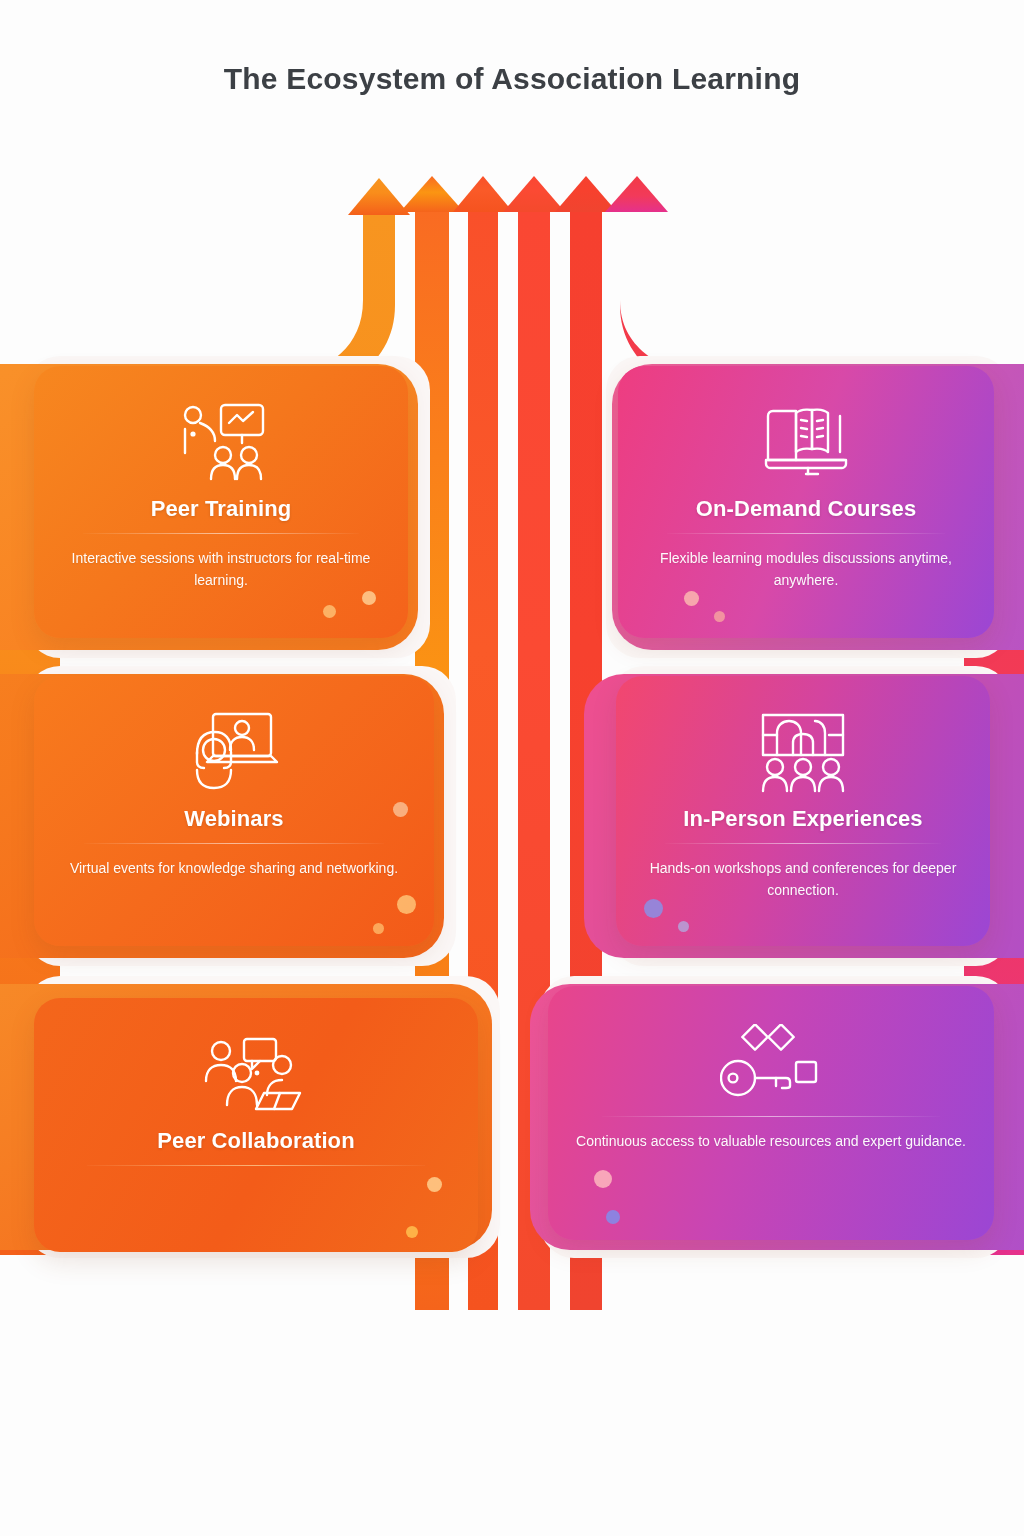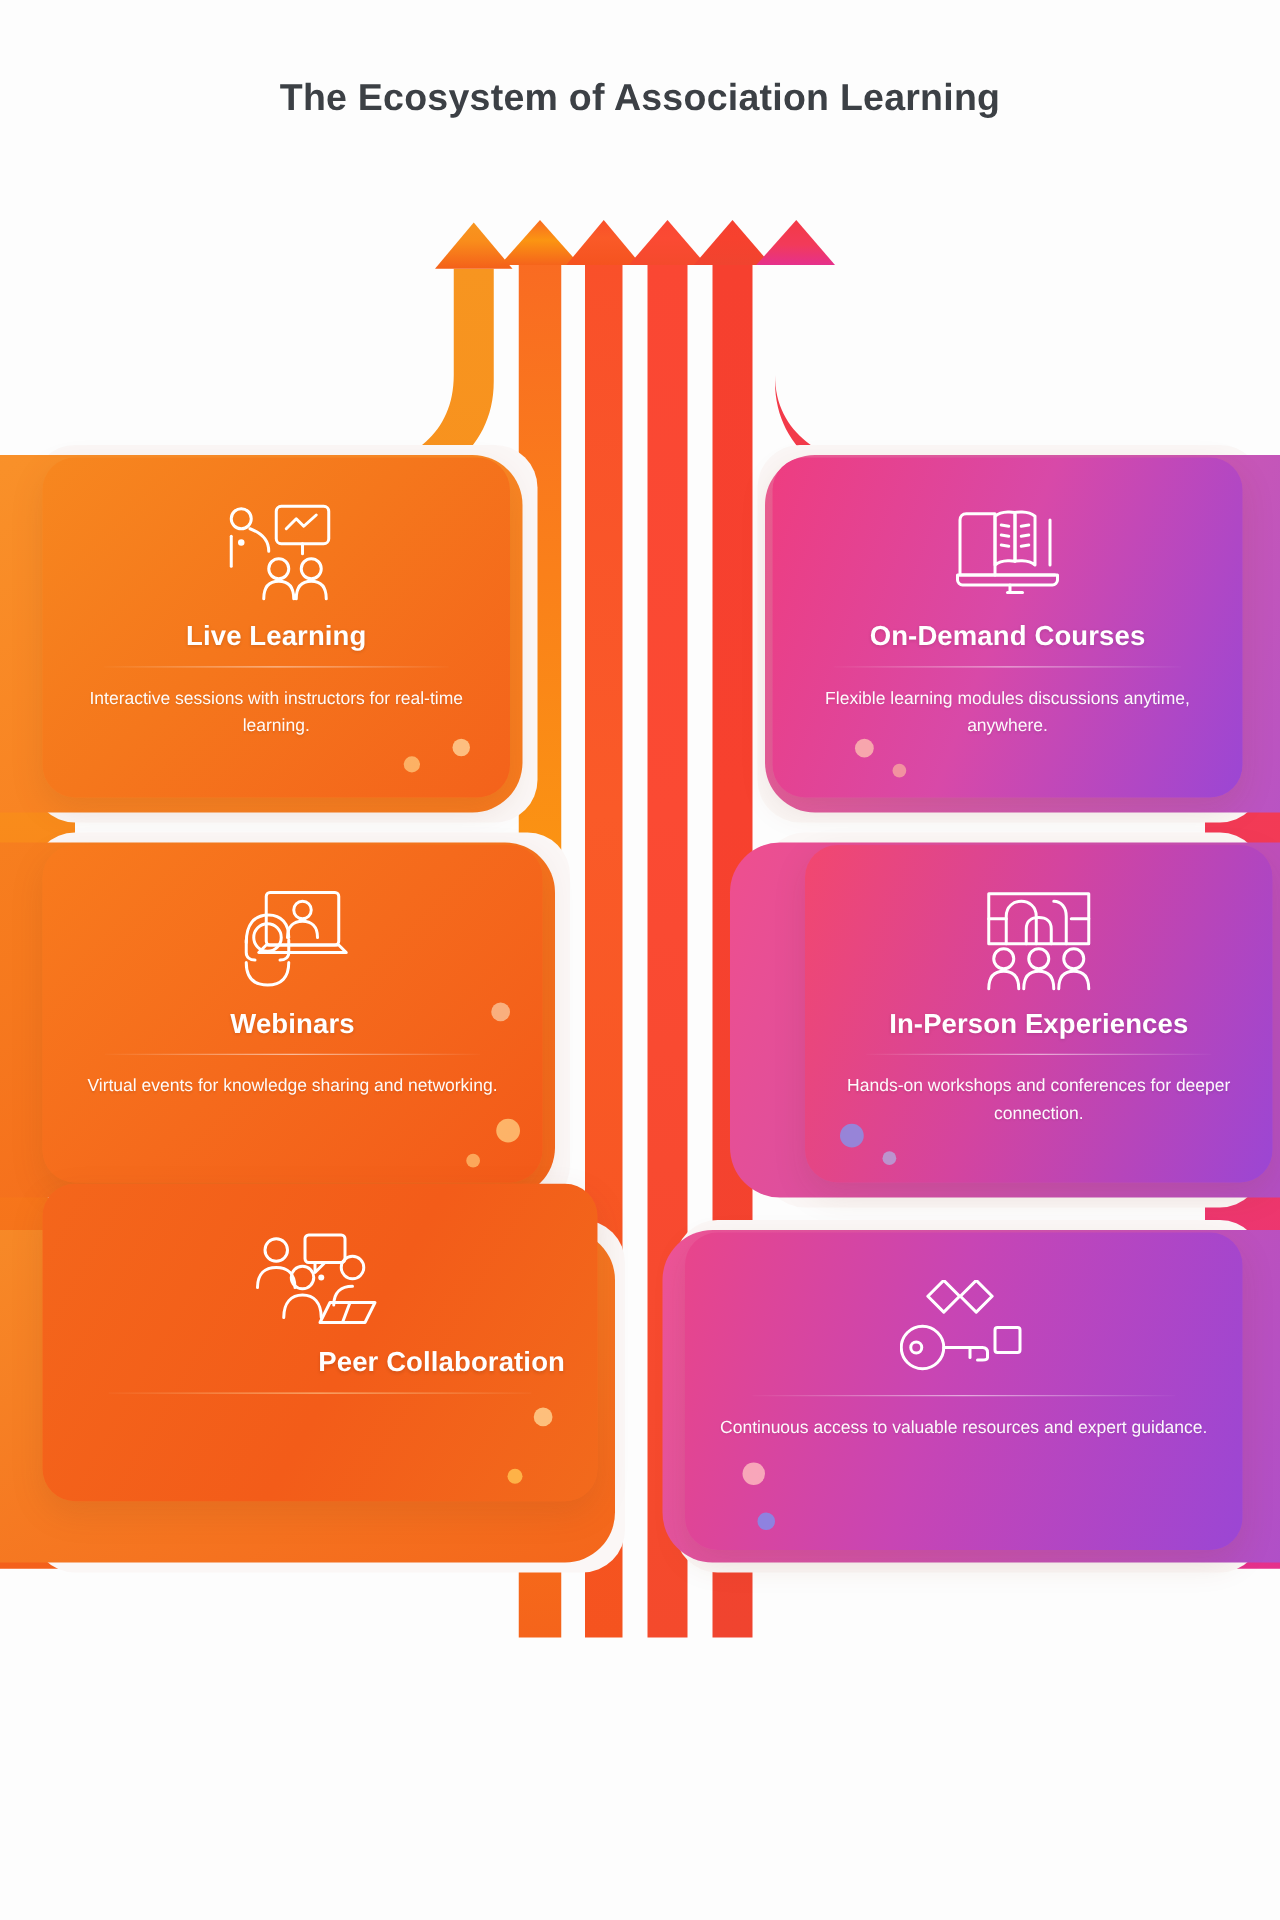--- a/index.html
+++ b/index.html
@@ -197,21 +197,21 @@
         <circle cx="20" cy="31" r="2.6" fill="#ffffff" stroke="none"></circle>
         <rect x="48" y="2" width="42" height="30" rx="4"></rect>
         <path d="M56 20 L64 12 L70 18 L80 9"></path>
         <path d="M69 32 L69 40"></path>
         <circle cx="50" cy="52" r="8"></circle>
         <path d="M38 76 C38 66 43 62 50 62 C57 62 62 66 62 76"></path>
         <circle cx="76" cy="52" r="8"></circle>
         <path d="M64 76 C64 66 69 62 76 62 C83 62 88 66 88 76"></path>
       </svg>
     </div>
-    <div class="card-title">Live Learning</div>
+    <div class="card-title">Peer Training</div>
     <div class="card-rule"></div>
     <div class="card-desc">Interactive sessions with instructors for real-time learning.</div>
     <span class="dot" style="right:72px; bottom:20px; width:13px; height:13px; background:#ffc97e; opacity:.75;"></span>
     <span class="dot" style="right:32px; bottom:33px; width:14px; height:14px; background:#ffd49a; opacity:.8;"></span>
   </div>
 
   <div class="halo" style="left:606px; top:356px; width:404px; height:302px;"></div>
   <div class="ribbon rib-r1" style="left:612px; top:364px; width:478px; height:286px; border-radius:40px 0 0 40px;"></div>
 
   <div class="card grad-r1" style="left:618px; top:366px; width:376px; height:272px;">
@@ -261,21 +261,21 @@
     <div class="card-rule"></div>
     <div class="card-desc">Virtual events for knowledge sharing and networking.</div>
     <span class="dot" style="right:26px; top:126px; width:15px; height:15px; background:#fbc9a0; opacity:.75;"></span>
     <span class="dot" style="right:18px; bottom:32px; width:19px; height:19px; background:#ffc97c; opacity:.8;"></span>
     <span class="dot" style="right:50px; bottom:12px; width:11px; height:11px; background:#ffc070; opacity:.75;"></span>
   </div>
 
   <div class="halo" style="left:610px; top:666px; width:400px; height:300px;"></div>
   <div class="ribbon rib-r2" style="left:584px; top:674px; width:510px; height:284px; border-radius:40px 0 0 40px;"></div>
 
-  <div class="card grad-r2" style="left:644px; top:676px; width:374px; height:270px;">
+  <div class="card grad-r2" style="left:616px; top:676px; width:374px; height:270px;">
     <div class="icon-wrap">
       <svg width="96" height="82" viewBox="0 0 96 82" fill="none" stroke="#ffffff" stroke-width="2.4" stroke-linecap="round" stroke-linejoin="round">
         <rect x="8" y="4" width="80" height="40"></rect>
         <path d="M8 24 L22 24"></path>
         <path d="M74 24 L88 24"></path>
         <path d="M22 44 L22 22 C22 14 28 10 34 10 C40 10 46 14 46 22 L46 44"></path>
         <path d="M38 44 L38 32 C38 26 42 23 48 23 C54 23 58 26 58 32 L58 44"></path>
         <path d="M70 44 L70 22 C70 15 66 10 60 10"></path>
         <circle cx="20" cy="56" r="8"></circle>
         <path d="M8 80 C8 70 13 66 20 66 C27 66 32 70 32 80"></path>
@@ -288,21 +288,21 @@
     <div class="card-title">In-Person Experiences</div>
     <div class="card-rule"></div>
     <div class="card-desc">Hands-on workshops and conferences for deeper connection.</div>
     <span class="dot" style="left:28px; bottom:28px; width:19px; height:19px; background:#8f8be0; opacity:.9;"></span>
     <span class="dot" style="left:62px; bottom:14px; width:11px; height:11px; background:#b3a7dd; opacity:.8;"></span>
   </div>
 
   <div class="halo" style="left:26px; top:976px; width:474px; height:282px;"></div>
   <div class="ribbon rib-l3" style="left:-60px; top:984px; width:552px; height:266px; border-radius:0 40px 40px 0;"></div>
 
-  <div class="card grad-l3" style="left:34px; top:947px; width:444px; height:254px;text-align:right;">
+  <div class="card grad-l3" style="left:34px; top:998px; width:444px; height:254px;">
     <div class="icon-wrap">
       <svg width="104" height="74" viewBox="0 0 104 74" fill="none" stroke="#ffffff" stroke-width="2.4" stroke-linecap="round" stroke-linejoin="round">
         <circle cx="17" cy="14" r="9"></circle>
         <path d="M2 44 C2 33 8 28 17 28 C26 28 32 33 32 44"></path>
         <rect x="40" y="2" width="32" height="22" rx="3"></rect>
         <path d="M48 24 L48 32 L56 24"></path>
         <circle cx="53" cy="36" r="2.4" fill="#ffffff" stroke="none"></circle>
         <circle cx="38" cy="36" r="9"></circle>
         <path d="M23 68 C23 56 29 50 38 50 C47 50 53 56 53 68"></path>
         <circle cx="78" cy="28" r="9"></circle>

